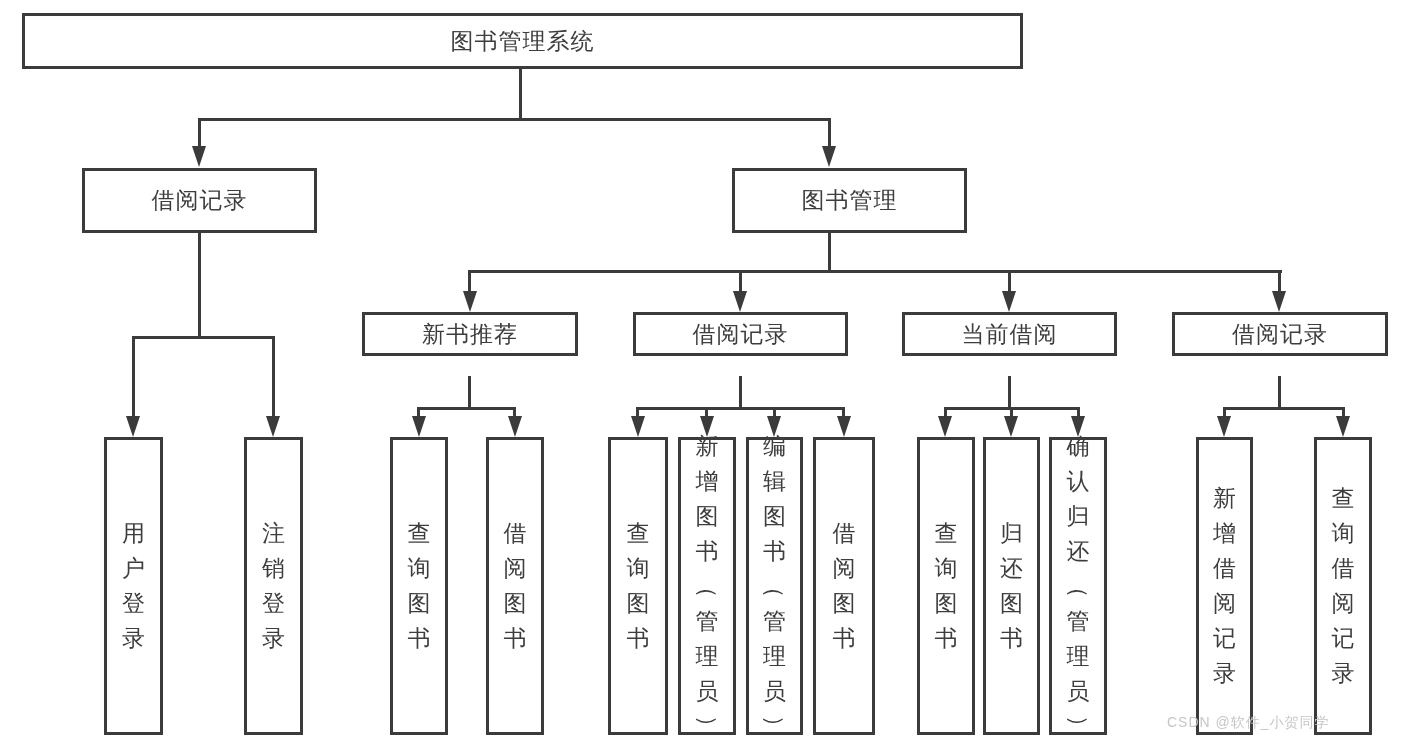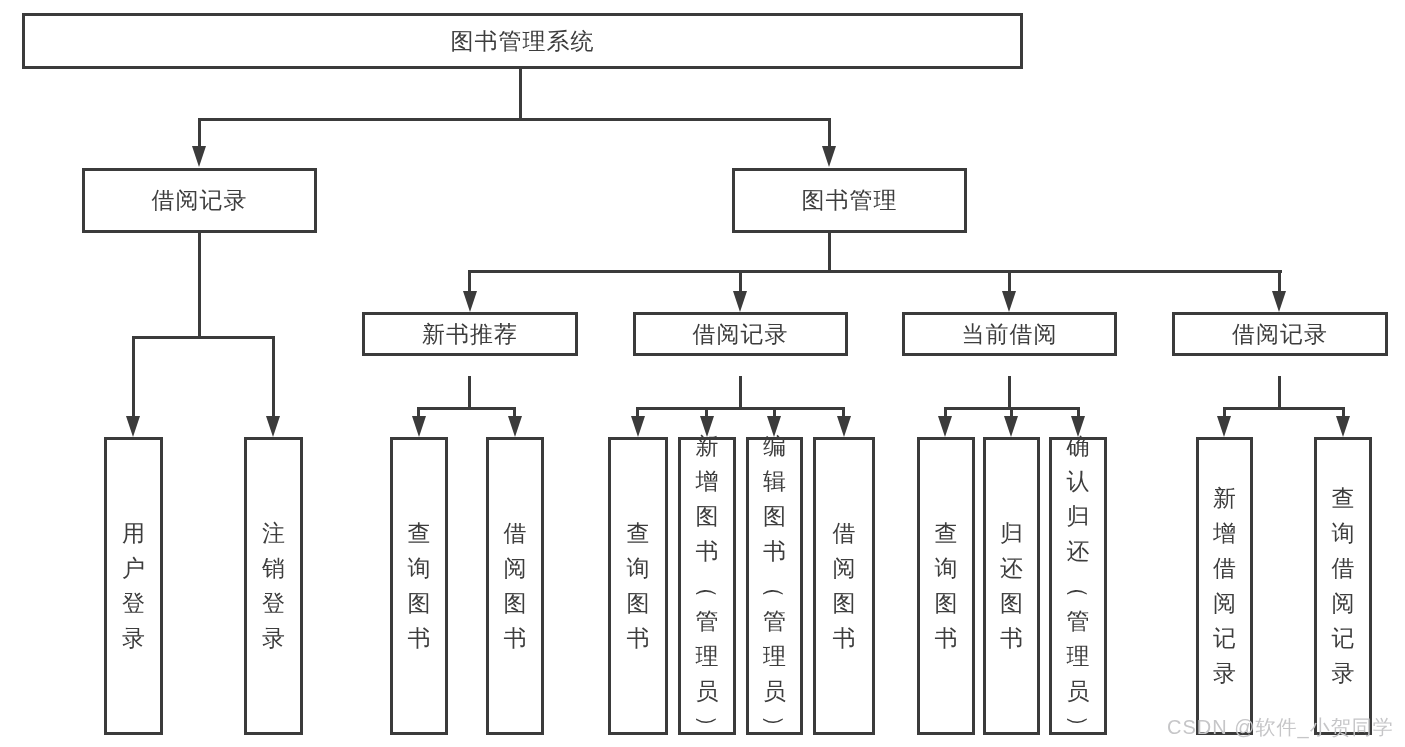--- a/index.html
+++ b/index.html
@@ -30,21 +30,21 @@
   .vtext .rot { transform:rotate(90deg); }
   .hline { position:absolute; height:3px; background:var(--line,#3b3b3b); }
   .vline { position:absolute; width:3px;  background:var(--line,#3b3b3b); }
   .arrow {
     position:absolute; width:0; height:0;
     border-left:7px solid transparent; border-right:7px solid transparent;
     border-top:21px solid var(--line,#3b3b3b);
   }
   .watermark {
     position:absolute; left:1167px; top:714px;
-    font-size:20px; color:var(--watermark,#c6c6c8);
+    font-size:14px; color:var(--watermark,#c6c6c8);
     letter-spacing:1px; white-space:nowrap;
   }
 </style>
 </head>
 <body>
 
 <div class="canvas">
 
   <div class="node root">
     <span class="hlabel">图书管理系统</span>

